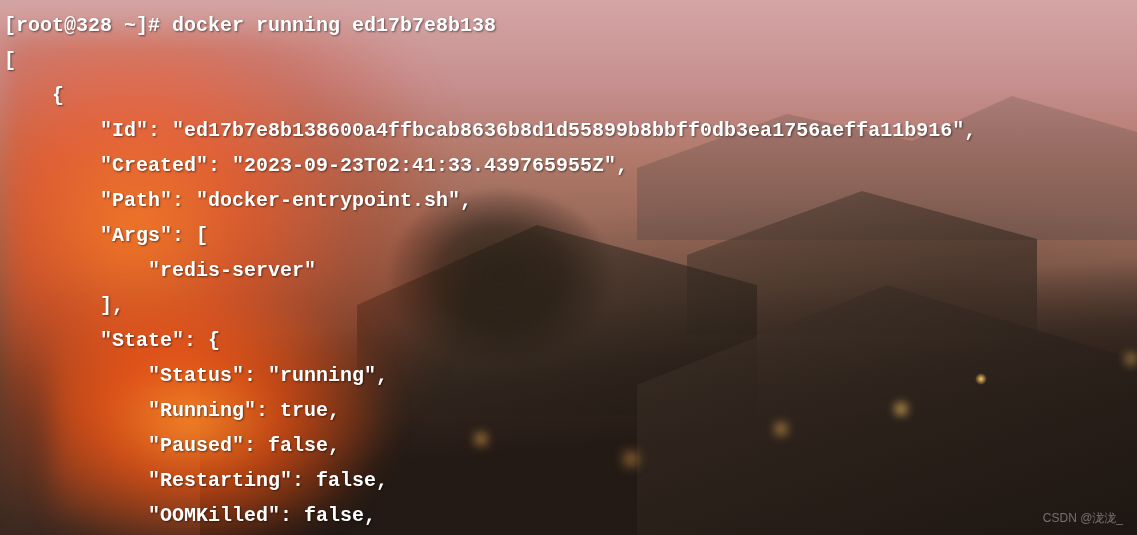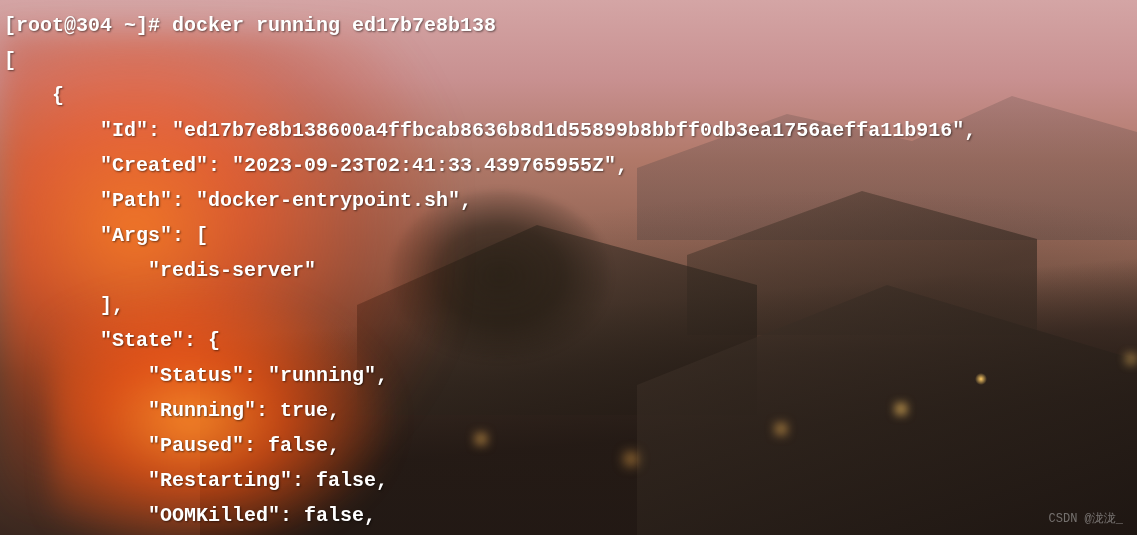--- a/index.html
+++ b/index.html
@@ -163,39 +163,39 @@
     }
     
     .watermark {
       position: absolute;
       bottom: 8px;
       right: 14px;
       font-size: 12px;
       color: rgba(200, 200, 200, 0.5);
       font-weight: normal;
       z-index: 20;
-      font-family: Liberation Mono, monospace;
+      font-family: Liberation Sans, sans-serif;
     }
   </style>
 </head>
 <body>
 
 <div class="bg-overlay">
   <div class="mountains"></div>
   <div class="rooftops"></div>
   <div class="roof3"></div>
   <div class="roof2"></div>
   <div class="roof1"></div>
   <div class="tree"></div>
   <div class="lights"></div>
   <div class="fire-glow"></div>
   <div class="fire-glow2"></div>
 </div>
 
-<div class="terminal-text"><span>[root@304 ~]# </span><span>docker running ed17b7e8b138</span>
+<div class="terminal-text"><span>[root@328 ~]# </span><span>docker running ed17b7e8b138</span>
 <span>[</span>
 <span>    {</span>
 <span>        "Id": "ed17b7e8b138600a4ffbcab8636b8d1d55899b8bbff0db3ea1756aeffa11b916",</span>
 <span>        "Created": "2023-09-23T02:41:33.439765955Z",</span>
 <span>        "Path": "docker-entrypoint.sh",</span>
 <span>        "Args": [</span>
 <span>            "redis-server"</span>
 <span>        ],</span>
 <span>        "State": {</span>
 <span>            "Status": "running",</span>

